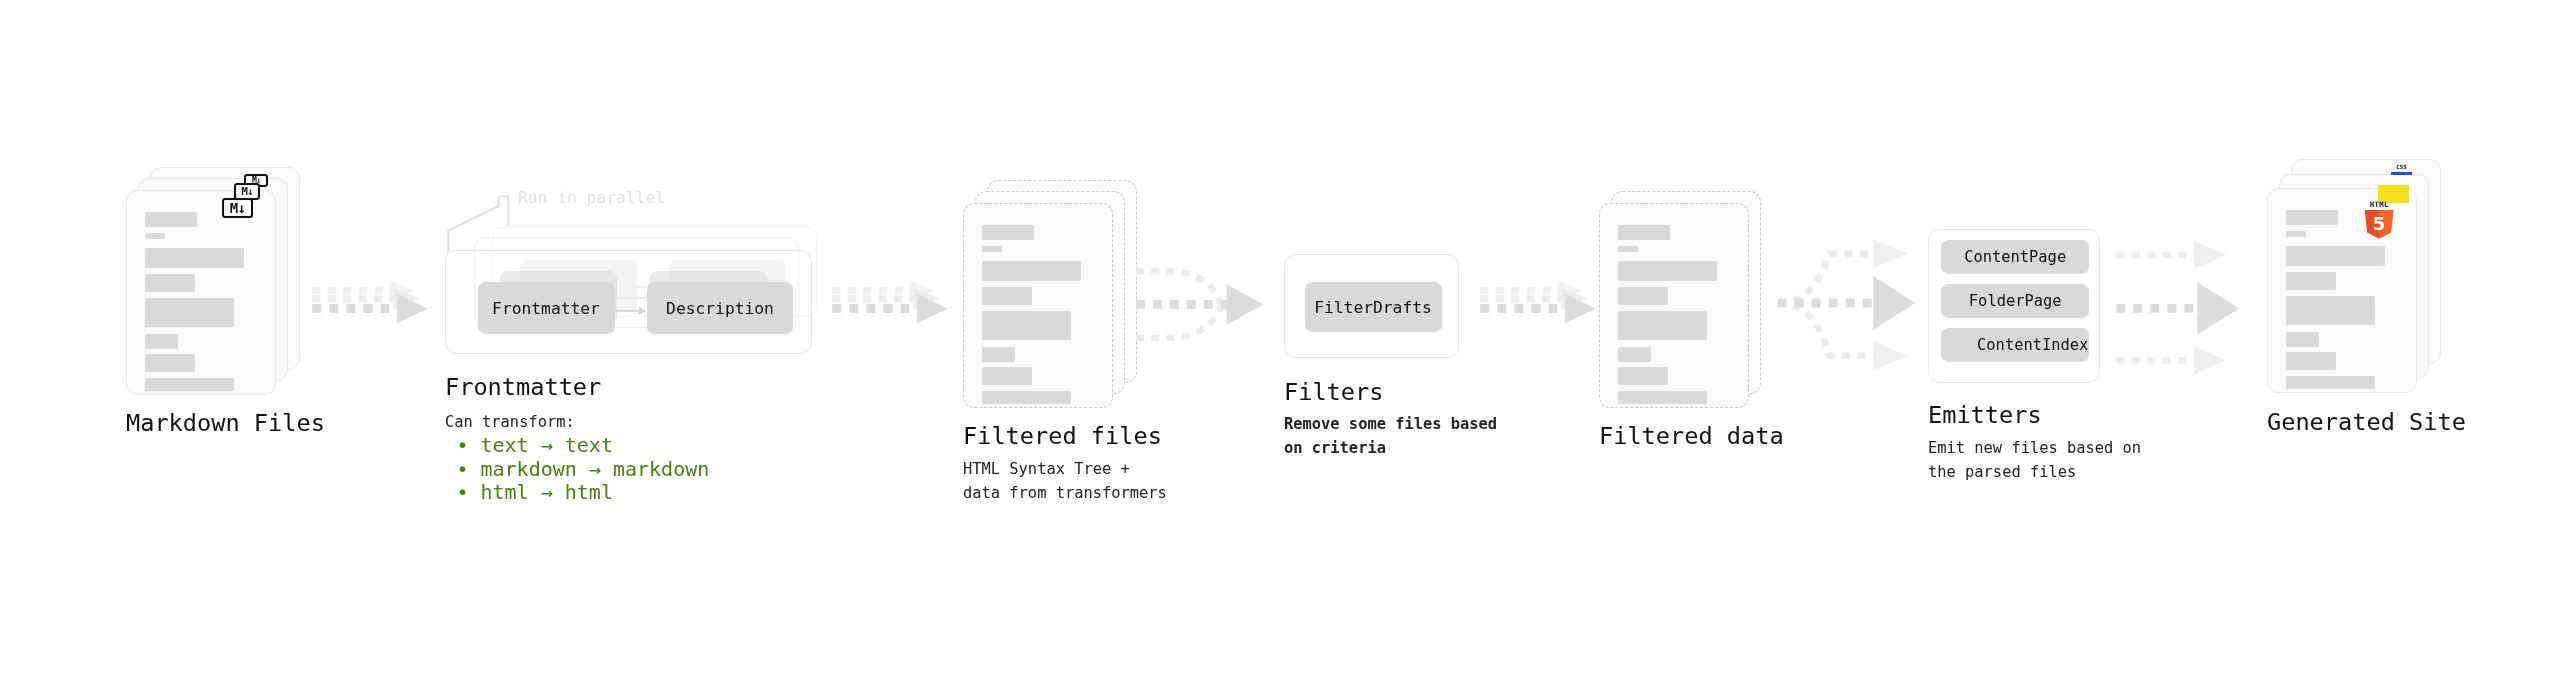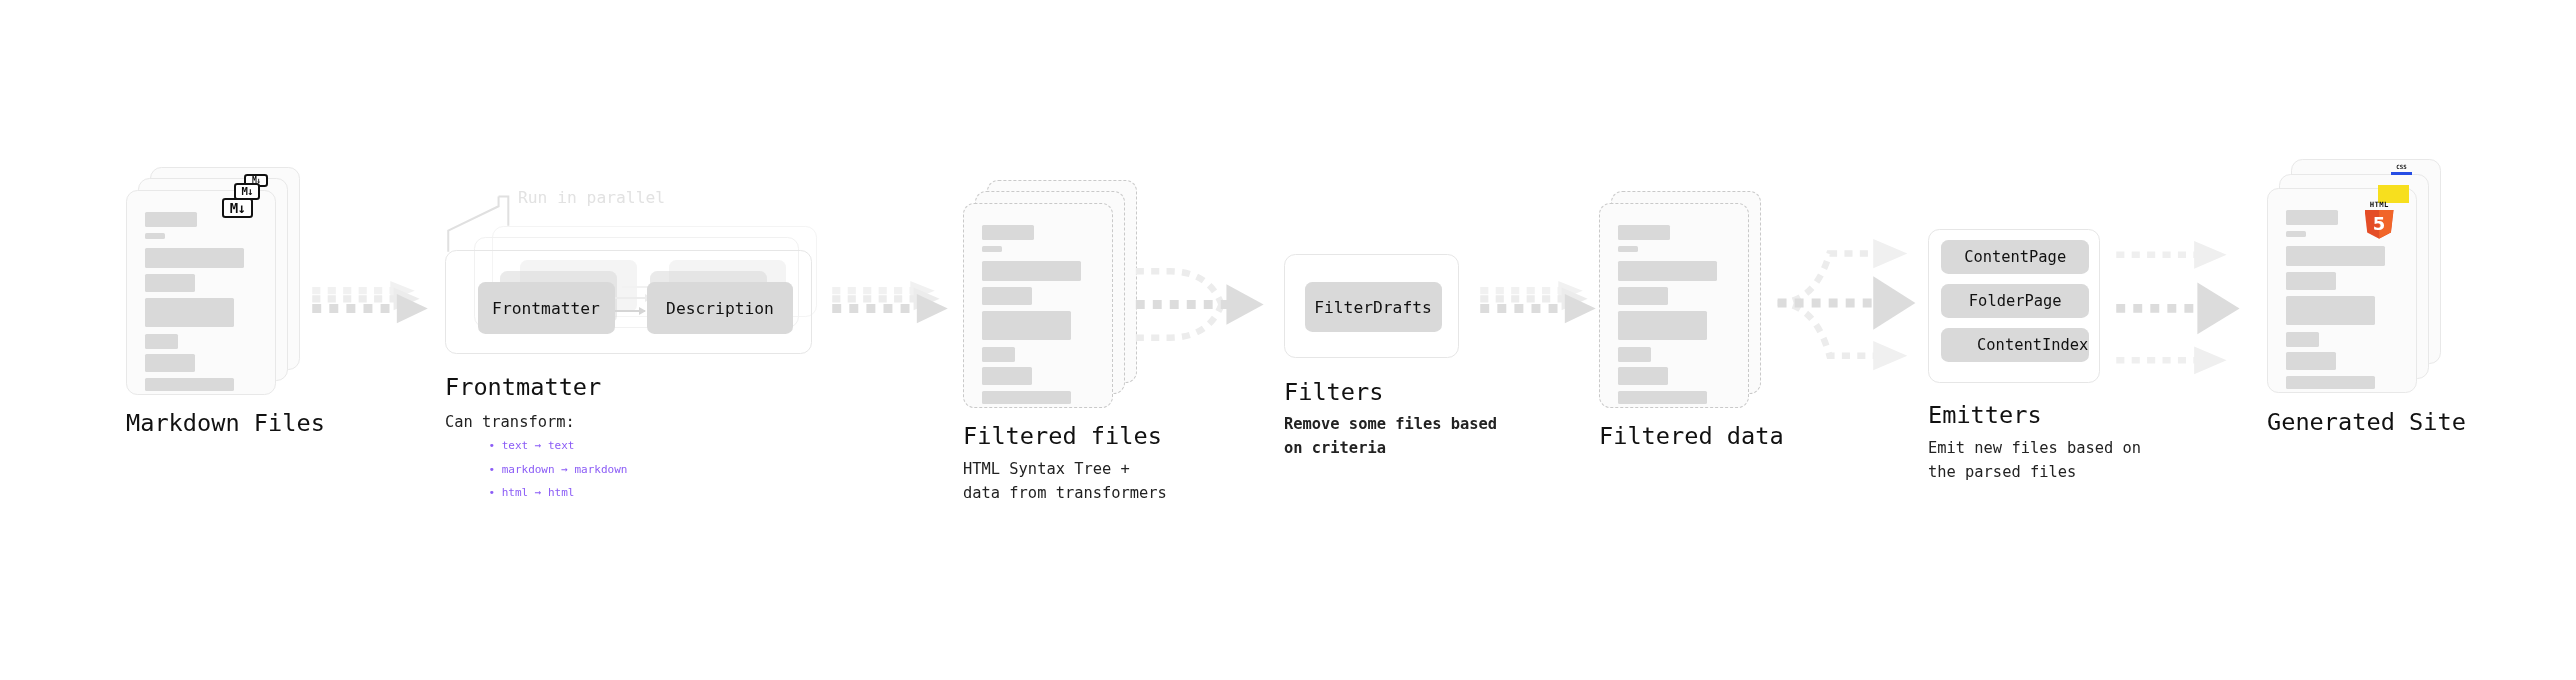--- a/index.html
+++ b/index.html
@@ -134,25 +134,24 @@
     white-space:pre;
   }
   .parallel-label{
     position:absolute;
     font-size:16.3px;
     color:#e2e2e2;
     white-space:nowrap;
   }
   .tlist{
     position:absolute;
-    font-size:11px;
+    font-size:20px;
     line-height:23.6px;
-    color:#8b5cf6;
+    color:#4d7c0f;
     white-space:pre;
-    margin-left:32px;
   }
 
   
   .conn{position:absolute;}
 </style>
 </head>
 <body>
 
 <div class="stage">
 

